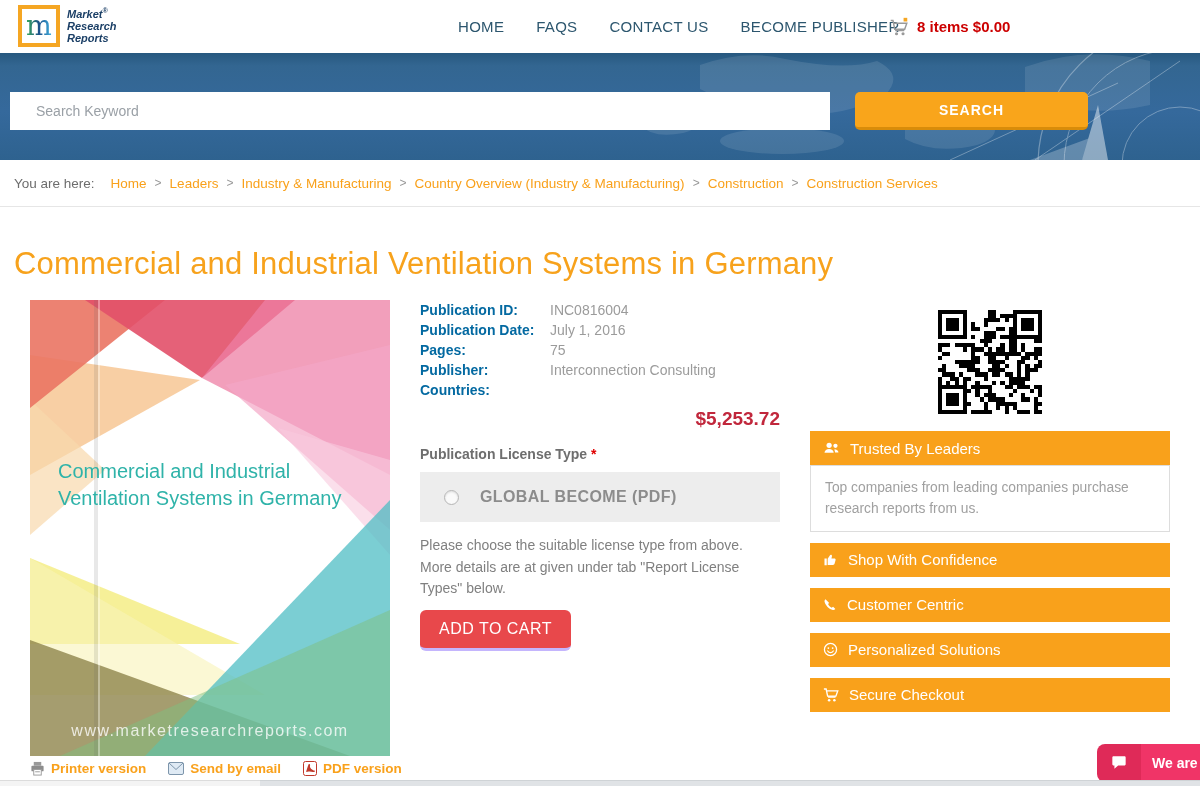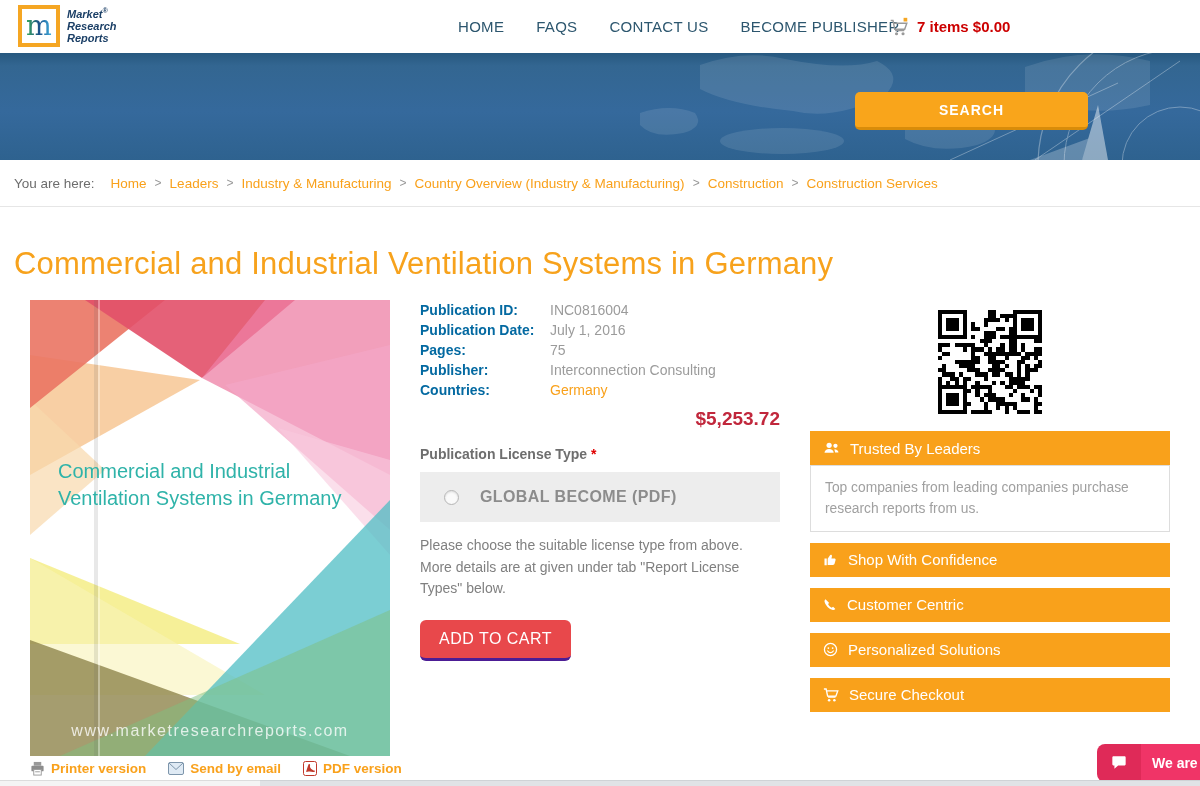--- a/index.html
+++ b/index.html
@@ -58,22 +58,22 @@
   .detail-value{color:#9b9b9b;}
   .detail-value.link{color:#f9a11b;cursor:pointer;}
   .price{margin-top:8px;text-align:right;font-size:19px;font-weight:bold;color:#c1273c;}
   .license-label{margin-top:16px;font-size:14px;font-weight:bold;color:#6e6e6e;}
   .license-label .req{color:#e00000;margin-left:4px;}
   .license-box{margin-top:10px;height:50px;background:#ededed;display:flex;align-items:center;cursor:pointer;}
   .radio{width:13px;height:13px;border-radius:50%;border:1px solid #b5b5b5;background:#fafafa;
          margin-left:24px;flex:0 0 auto;box-shadow:inset 0 1px 2px rgba(0,0,0,.12);}
   .license-option{margin-left:21px;font-size:16px;font-weight:bold;color:#8c8c8c;letter-spacing:.4px;}
   .license-help{margin-top:13px;font-size:14px;color:#808080;line-height:1.55;width:356px;}
-  .add-to-cart{margin-top:20px;display:inline-block;background:#e8484b;border:none;
-               border-bottom:3px solid #4c1d95;border-radius:6px;color:#fff;font-size:16px;
+  .add-to-cart{margin-top:10px;display:inline-block;background:#e8484b;border:none;
+               border-bottom:3px solid #c4b5fd;border-radius:6px;color:#fff;font-size:16px;
                padding:10px 19px;letter-spacing:.5px;cursor:pointer;font-family:"Liberation Sans",sans-serif;}
 
   
   .rightcol{position:absolute;left:810px;top:300px;width:360px;}
   .qr{width:104px;height:104px;margin:10px auto 0;display:grid;background:#fff;
       grid-template-rows:repeat(25,1fr);grid-template-columns:repeat(25,1fr);}
   .qr i{background:#000;}
   .badge-bar{height:34px;background:#f9a11b;display:flex;align-items:center;gap:9px;
              padding-left:12px;color:#fff;font-size:15px;margin-bottom:11px;}
   .badge-bar.first{margin-top:17px;margin-bottom:0;}
@@ -130,21 +130,21 @@
     <div class="cart">
       <span class="badge-icon">
         <svg width="22" height="22" viewBox="0 0 24 24">
           <rect x="17" y="2" width="4" height="4" fill="#f5a623"></rect>
           <path d="M3 5h2.4l2 9.5h10.8L20.5 8H6.2" fill="none" stroke="#9a9a9a" stroke-width="1.6"></path>
           <path d="M7.4 14.5 L18.2 14.5 L17.6 16.5 L8 16.5 Z" fill="#9a9a9a"></path>
           <circle cx="9.3" cy="19.3" r="1.7" fill="#9a9a9a"></circle>
           <circle cx="16.4" cy="19.3" r="1.7" fill="#9a9a9a"></circle>
         </svg>
       </span>
-      <span class="cart-text">7 items $0.00</span>
+      <span class="cart-text">8 items $0.00</span>
     </div>
   </div>
 
   <div class="banner">
     <svg class="banner-art" width="1200" height="107" viewBox="0 0 1200 107">
       <g fill="#ffffff" opacity="0.10">
         <path d="M700 12 q45 -16 85 -6 q60 12 92 2 q28 14 8 34 q-50 26 -92 16 q-62 -6 -93 -22 z"></path>
         <path d="M905 58 q50 -12 82 4 q20 20 -10 30 q-42 10 -72 -6 z"></path>
         <path d="M1025 14 q60 -22 125 -6 l0 44 q-72 16 -125 -12 z"></path>
         <ellipse cx="782" cy="88" rx="62" ry="13"></ellipse>
@@ -155,20 +155,21 @@
         <circle cx="1180" cy="112" r="116" stroke-width="1"></circle>
         <circle cx="1180" cy="112" r="58" stroke-width="1"></circle>
         <line x1="950" y1="107" x2="1118" y2="30"></line>
         <line x1="1035" y1="107" x2="1180" y2="8"></line>
       </g>
       <g fill="#ffffff" opacity="0.45">
         <polygon points="1082,107 1098,52 1108,107"></polygon>
         <polygon points="1030,107 1098,82 1082,107" opacity="0.55"></polygon>
       </g>
     </svg>
+    <input class="search-input" type="text" placeholder="Search Keyword" style="">
     <button class="search-btn">SEARCH</button>
   </div>
 
   <div class="crumbs">
     <span class="prefix">You are here:</span>
     <span class="crumb">Home</span>
     <span class="sep">&gt;</span>
     <span class="crumb">Leaders</span>
     <span class="sep">&gt;</span>
     <span class="crumb">Industry &amp; Manufacturing</span>
@@ -248,21 +249,20 @@
     <div class="detail-row">
       <span class="detail-label">Pages:</span>
       <span class="detail-value">75</span>
     </div>
     <div class="detail-row">
       <span class="detail-label">Publisher:</span>
       <span class="detail-value">Interconnection Consulting</span>
     </div>
     <div class="detail-row">
       <span class="detail-label">Countries:</span>
-      <span class="detail-value link">Germany</span>
     </div>
 
     <div class="price">$5,253.72</div>
 
     <div class="license-label">
       <span>Publication License Type</span><span class="req">*</span>
     </div>
 
     <div class="license-box">
       <span class="radio"></span>

